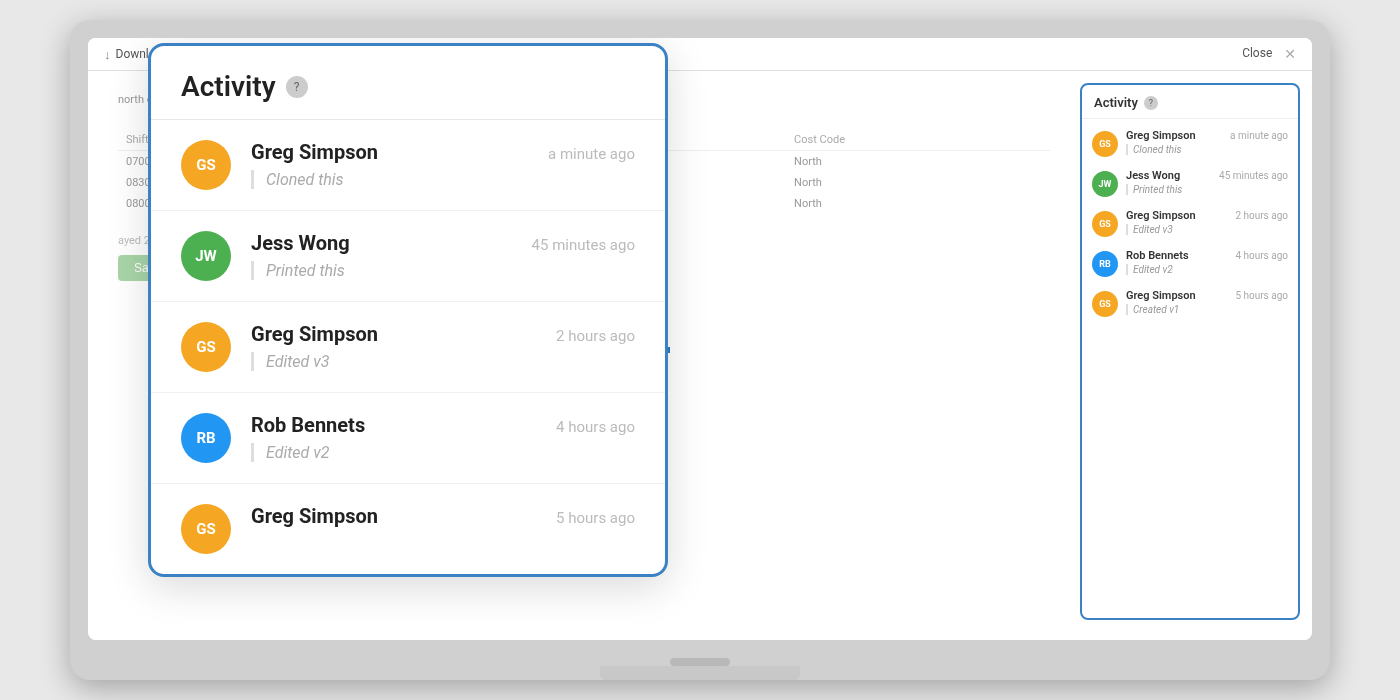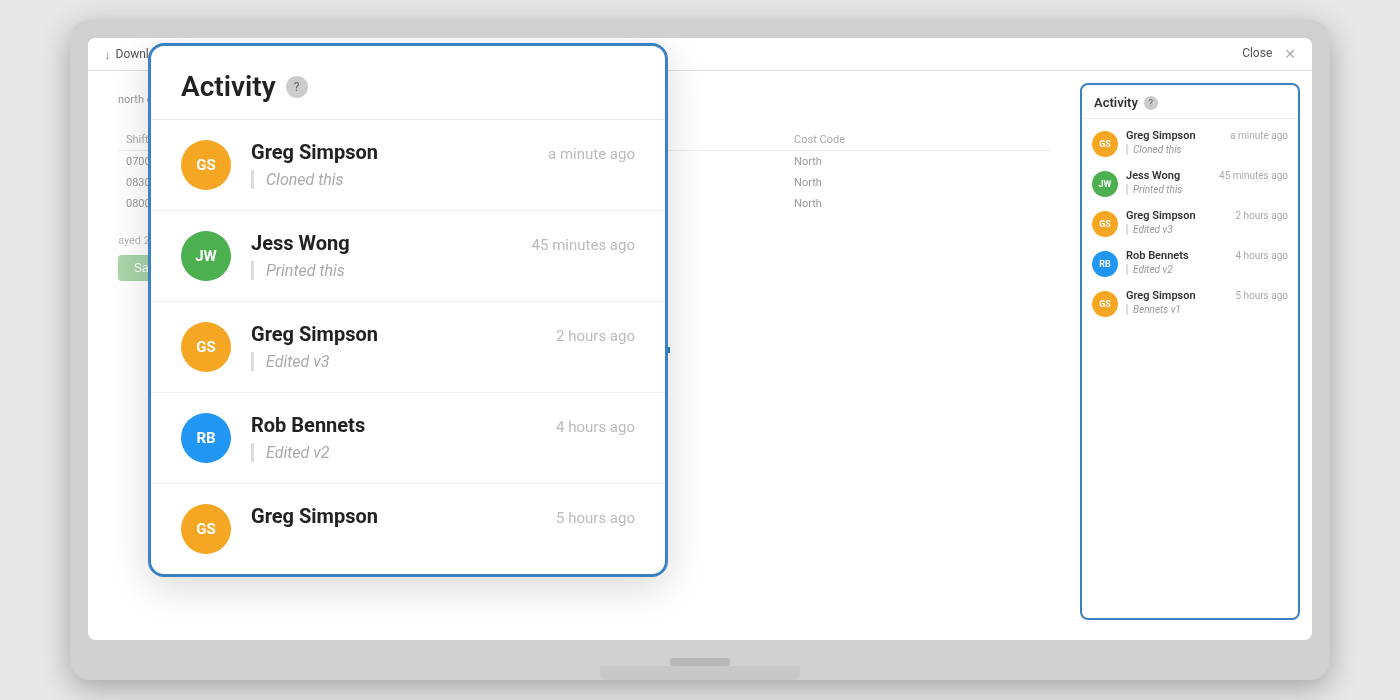--- a/index.html
+++ b/index.html
@@ -463,21 +463,21 @@
       <div class="rp-action">Edited v2</div>
     </div>
   </div>
               <div class="rp-item">
     <div class="rp-avatar" style="background:#f5a623">GS</div>
     <div class="rp-content">
       <div class="rp-name-row">
         <span class="rp-name">Greg Simpson</span>
         <span class="rp-time">5 hours ago</span>
       </div>
-      <div class="rp-action">Bennets v1</div>
+      <div class="rp-action">Created v1</div>
     </div>
   </div>
             </div>
         </div>
 
       </div>
 
       <div class="large-panel">
         <div class="large-panel-header">
           <span class="large-panel-title">Activity</span>

